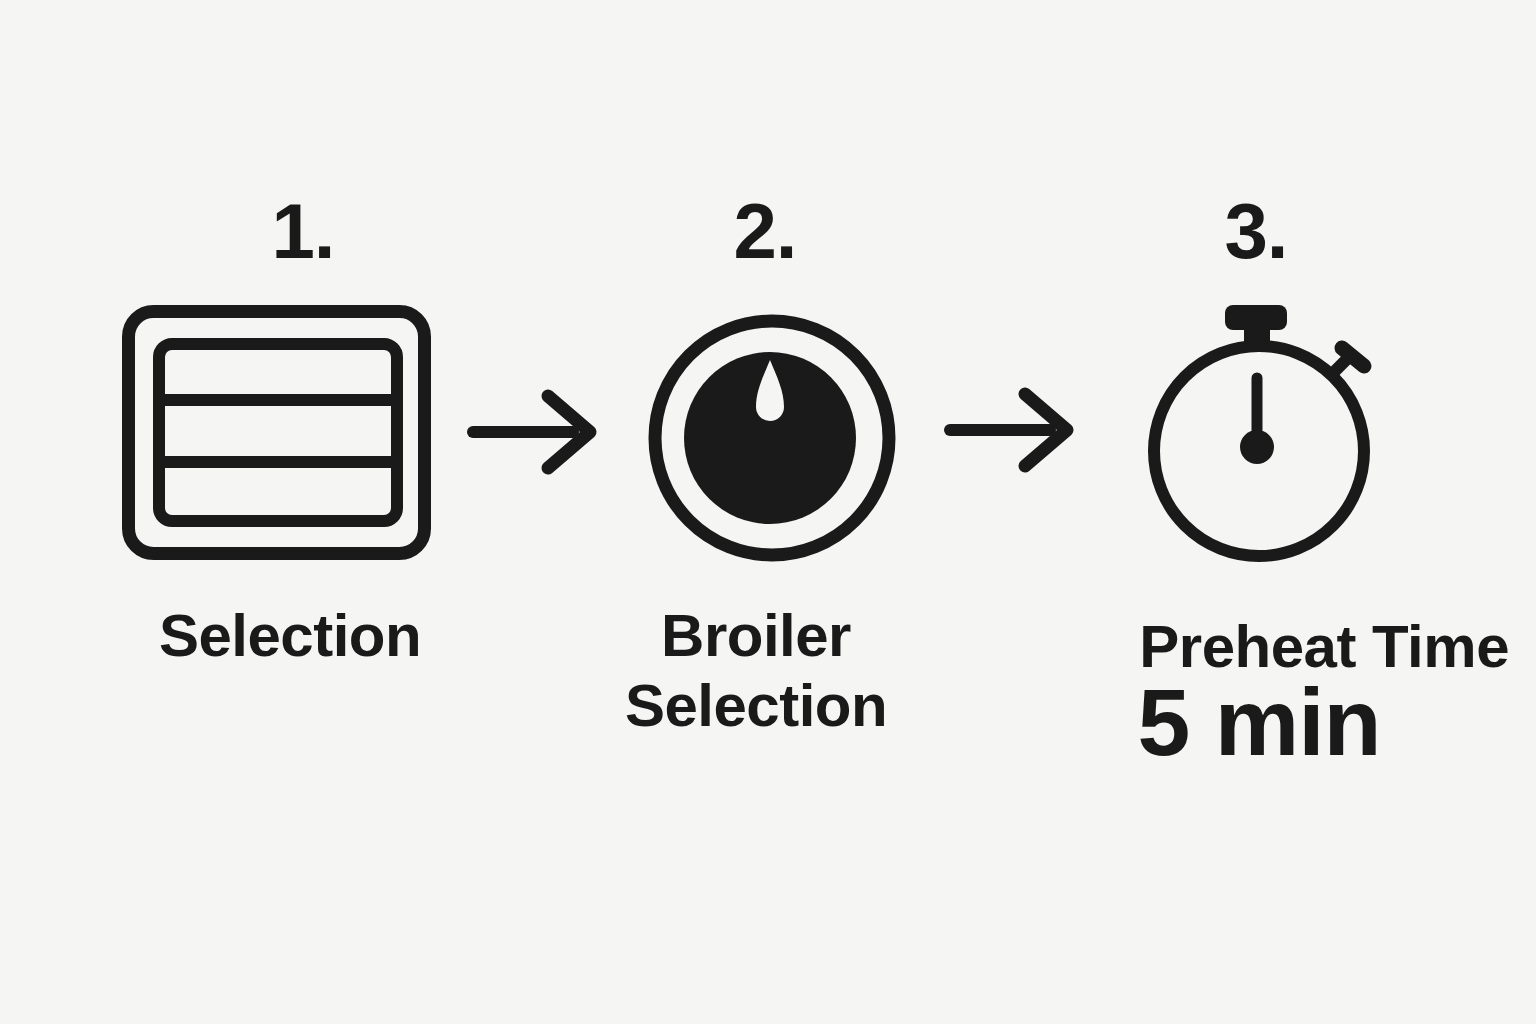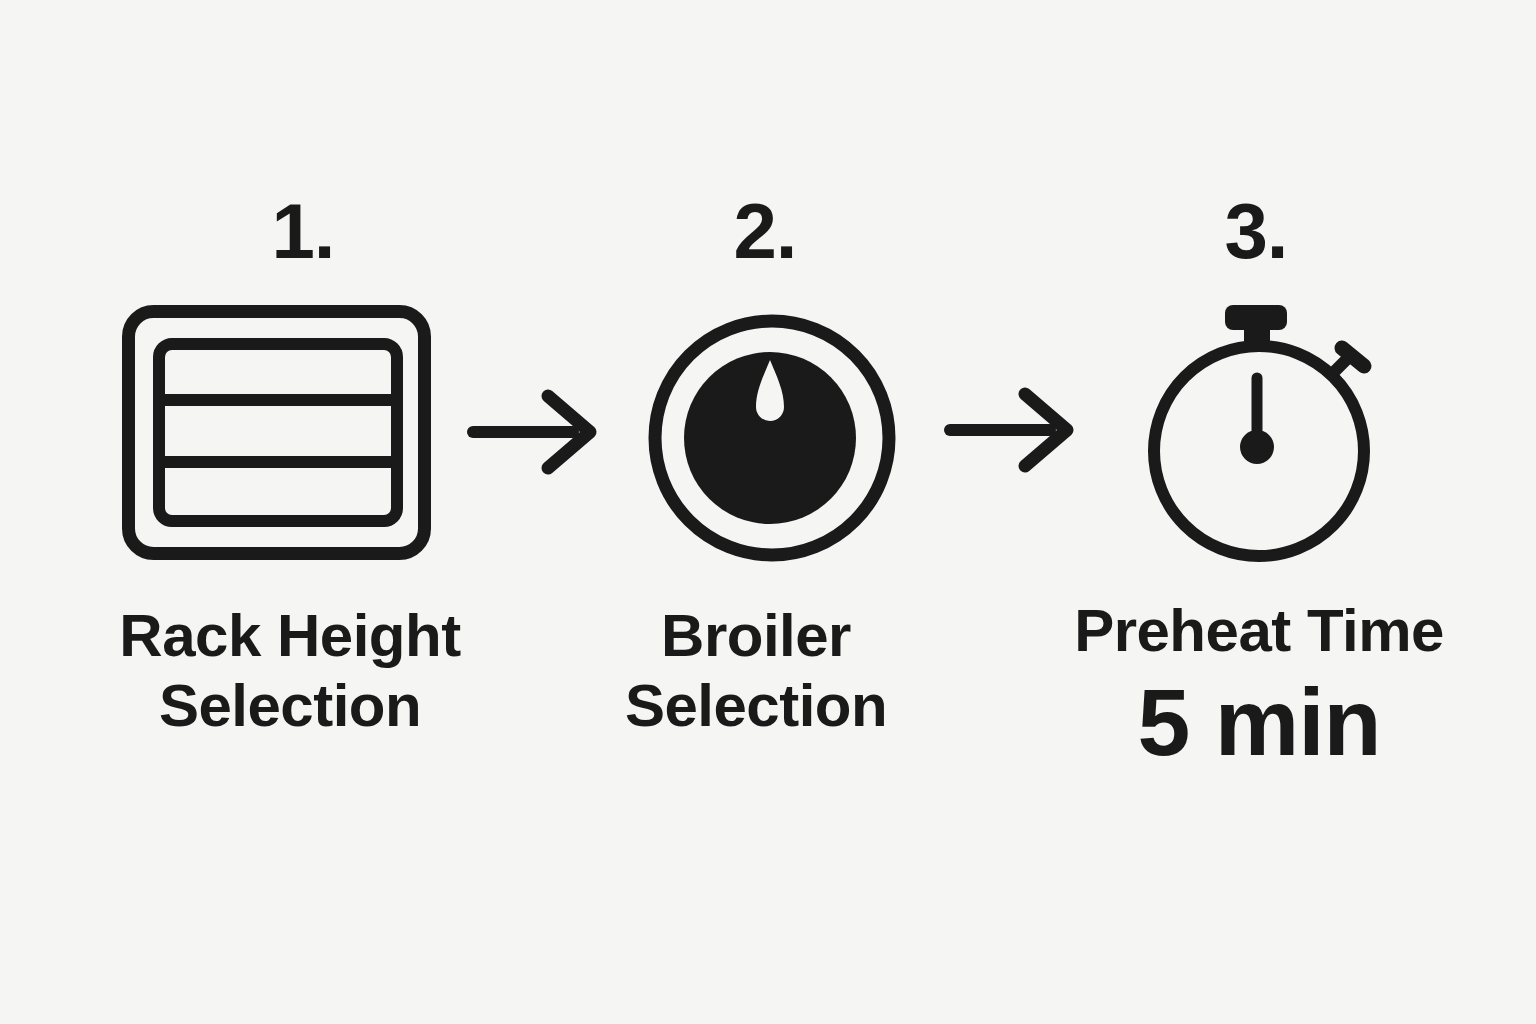--- a/index.html
+++ b/index.html
@@ -41,21 +41,21 @@
     position: absolute;
     width: 500px;
     font-size: 60px;
     line-height: 70px;
     font-weight: 700;
     text-align: center;
     letter-spacing: -0.5px;
   }
   .l1 { left: 40px;   top: 601px; }
   .l2 { left: 506px;  top: 601px; }
-  .l3 { left: 1009px; top: 596px; }
+  .l3 { left: 1009px; top: 612px; text-align: right; }
   .value {
     position: absolute;
     width: 500px;
     font-size: 95px;
     line-height: 100px;
     font-weight: 700;
     text-align: center;
     letter-spacing: -1px;
   }
   .v3 { left: 1009px; top: 672px; }
@@ -98,21 +98,20 @@
   <svg class="arrow arrow-1" viewBox="0 0 130 82" xmlns="http://www.w3.org/2000/svg">
     <line class="stroke" x1="6" y1="41" x2="106" y2="41" stroke-width="12" stroke-linecap="round"></line>
     <polyline class="stroke" points="81,5 123,41 81,77" stroke-width="13" stroke-linecap="round" stroke-linejoin="round"></polyline>
   </svg>
   <svg class="arrow arrow-2" viewBox="0 0 130 82" xmlns="http://www.w3.org/2000/svg">
     <line class="stroke" x1="6" y1="41" x2="106" y2="41" stroke-width="12" stroke-linecap="round"></line>
     <polyline class="stroke" points="81,5 123,41 81,77" stroke-width="13" stroke-linecap="round" stroke-linejoin="round"></polyline>
   </svg>
 
   <div class="label l1">
-    <div>Rack Height</div>
     <div>Selection</div>
   </div>
 
   <div class="label l2">
     <div>Broiler</div>
     <div>Selection</div>
   </div>
 
   <div class="label l3">
     <div>Preheat Time</div>

